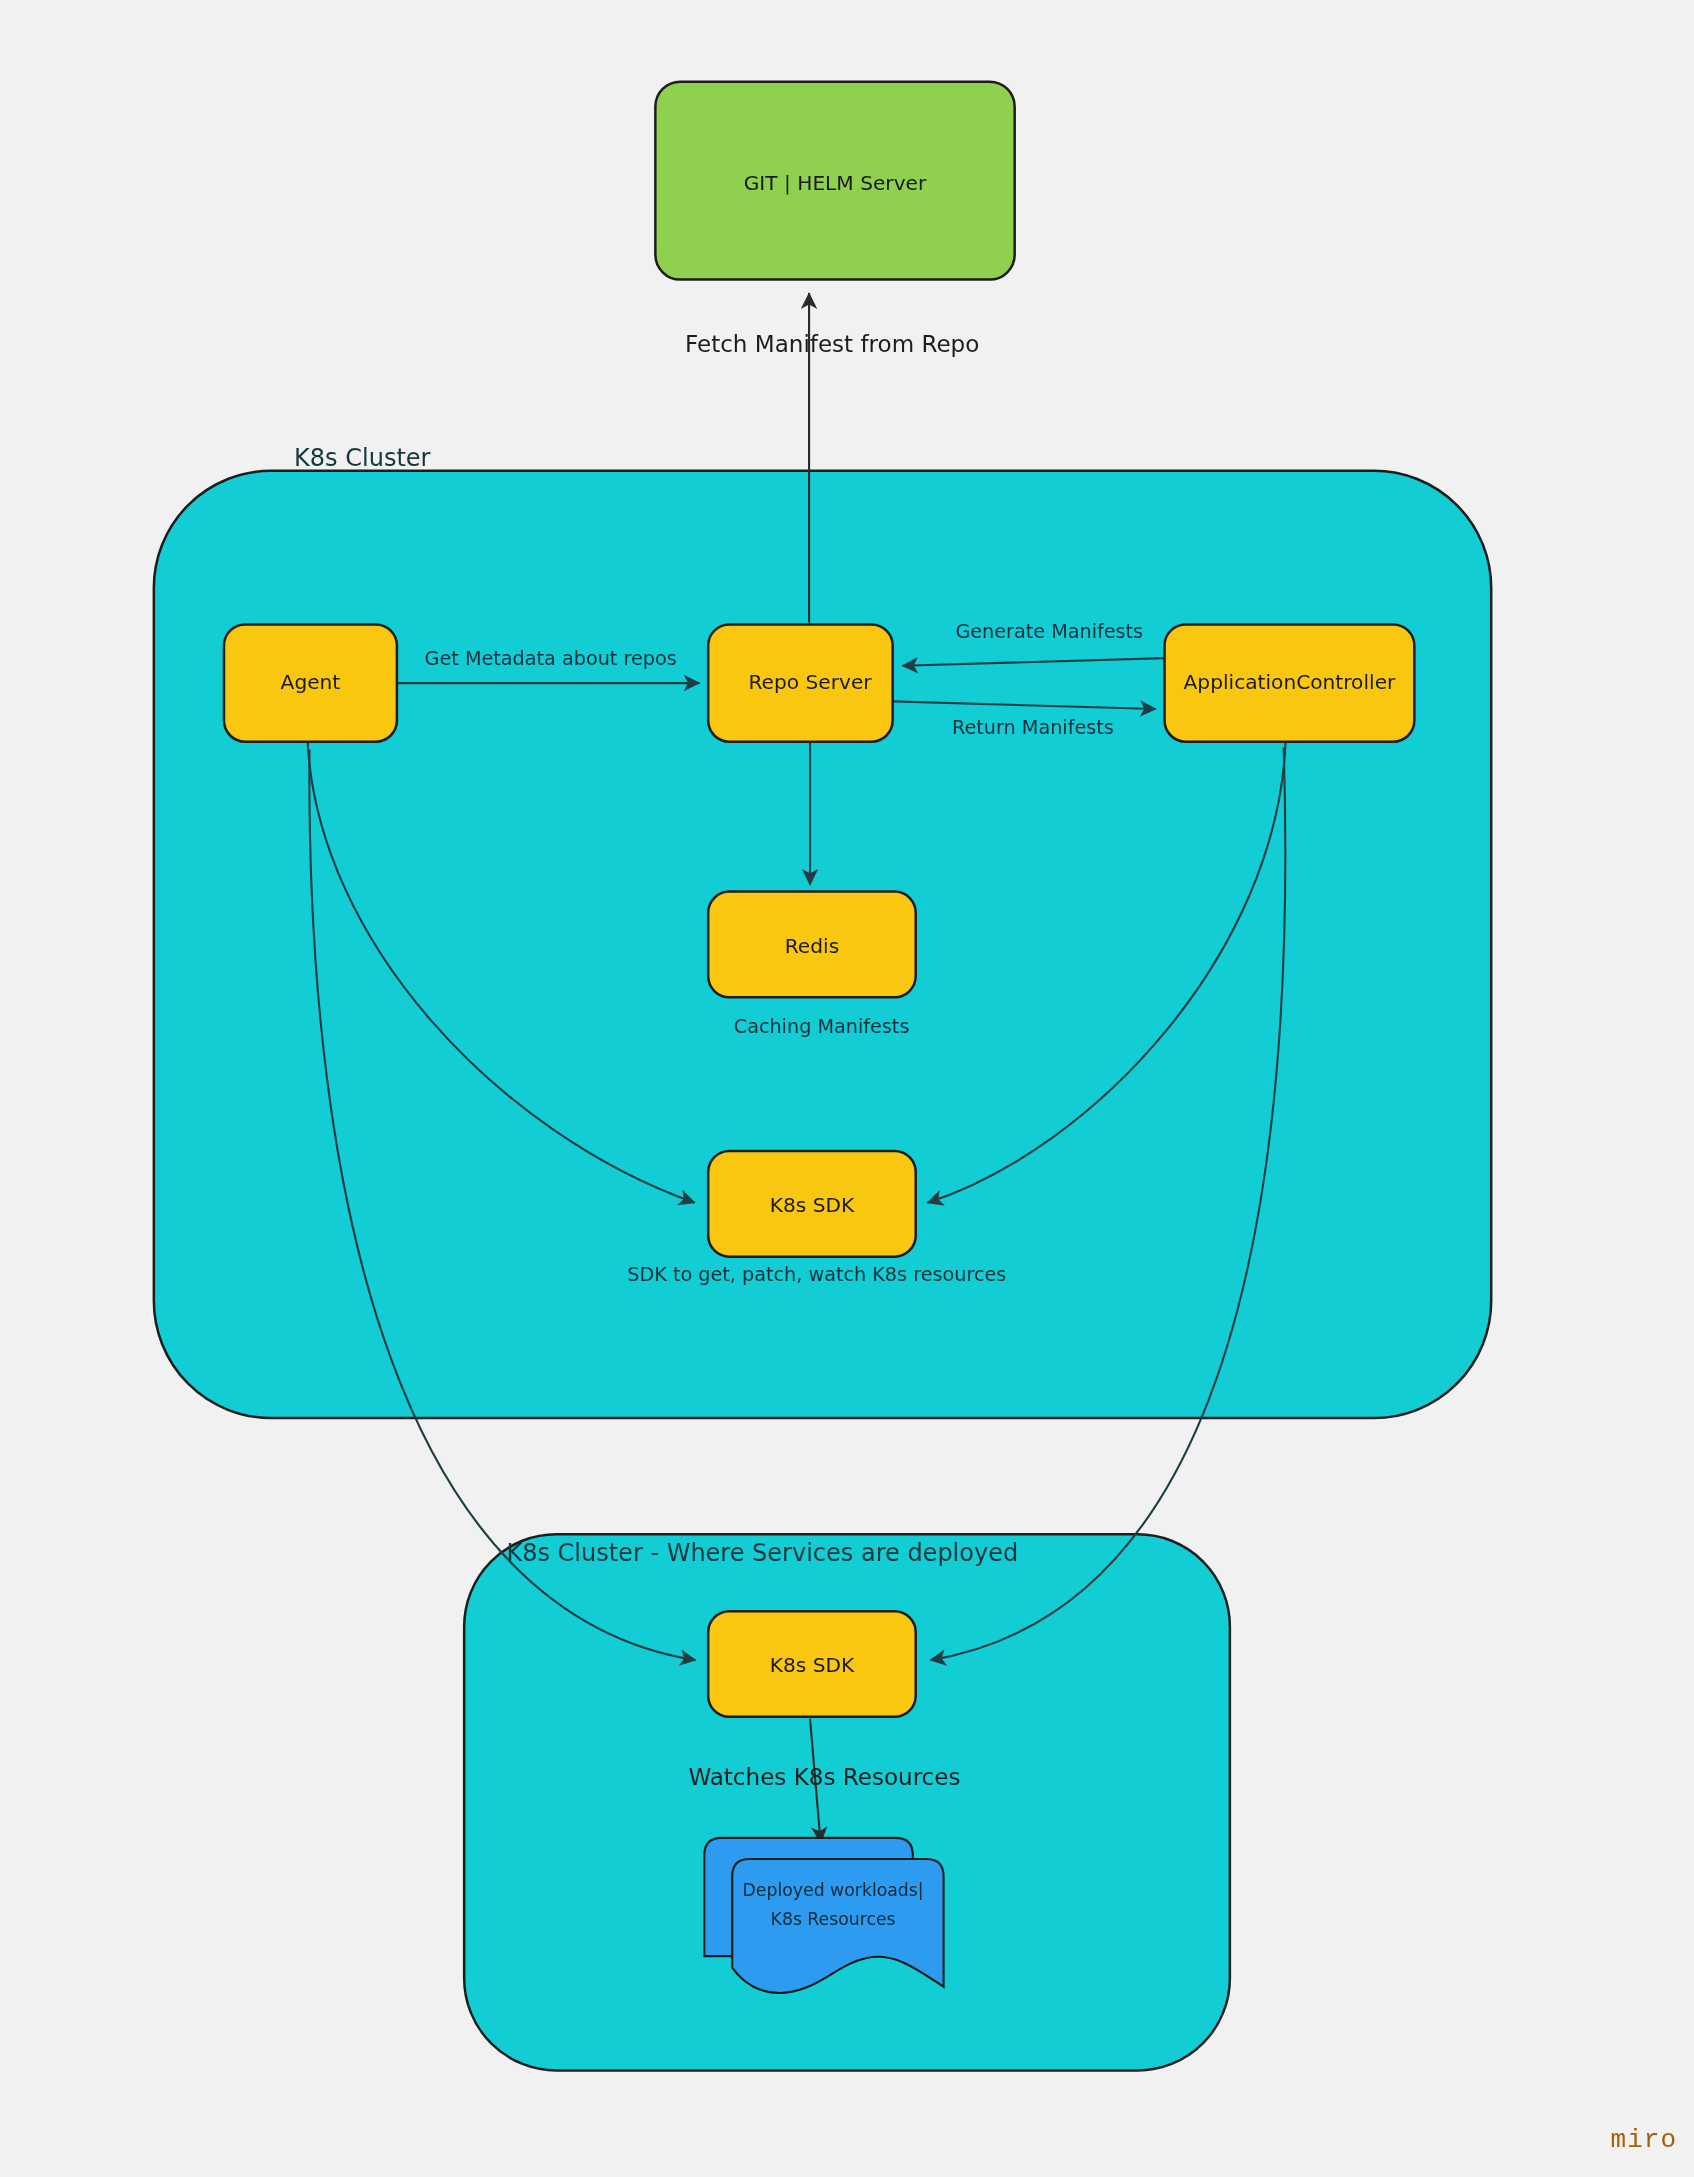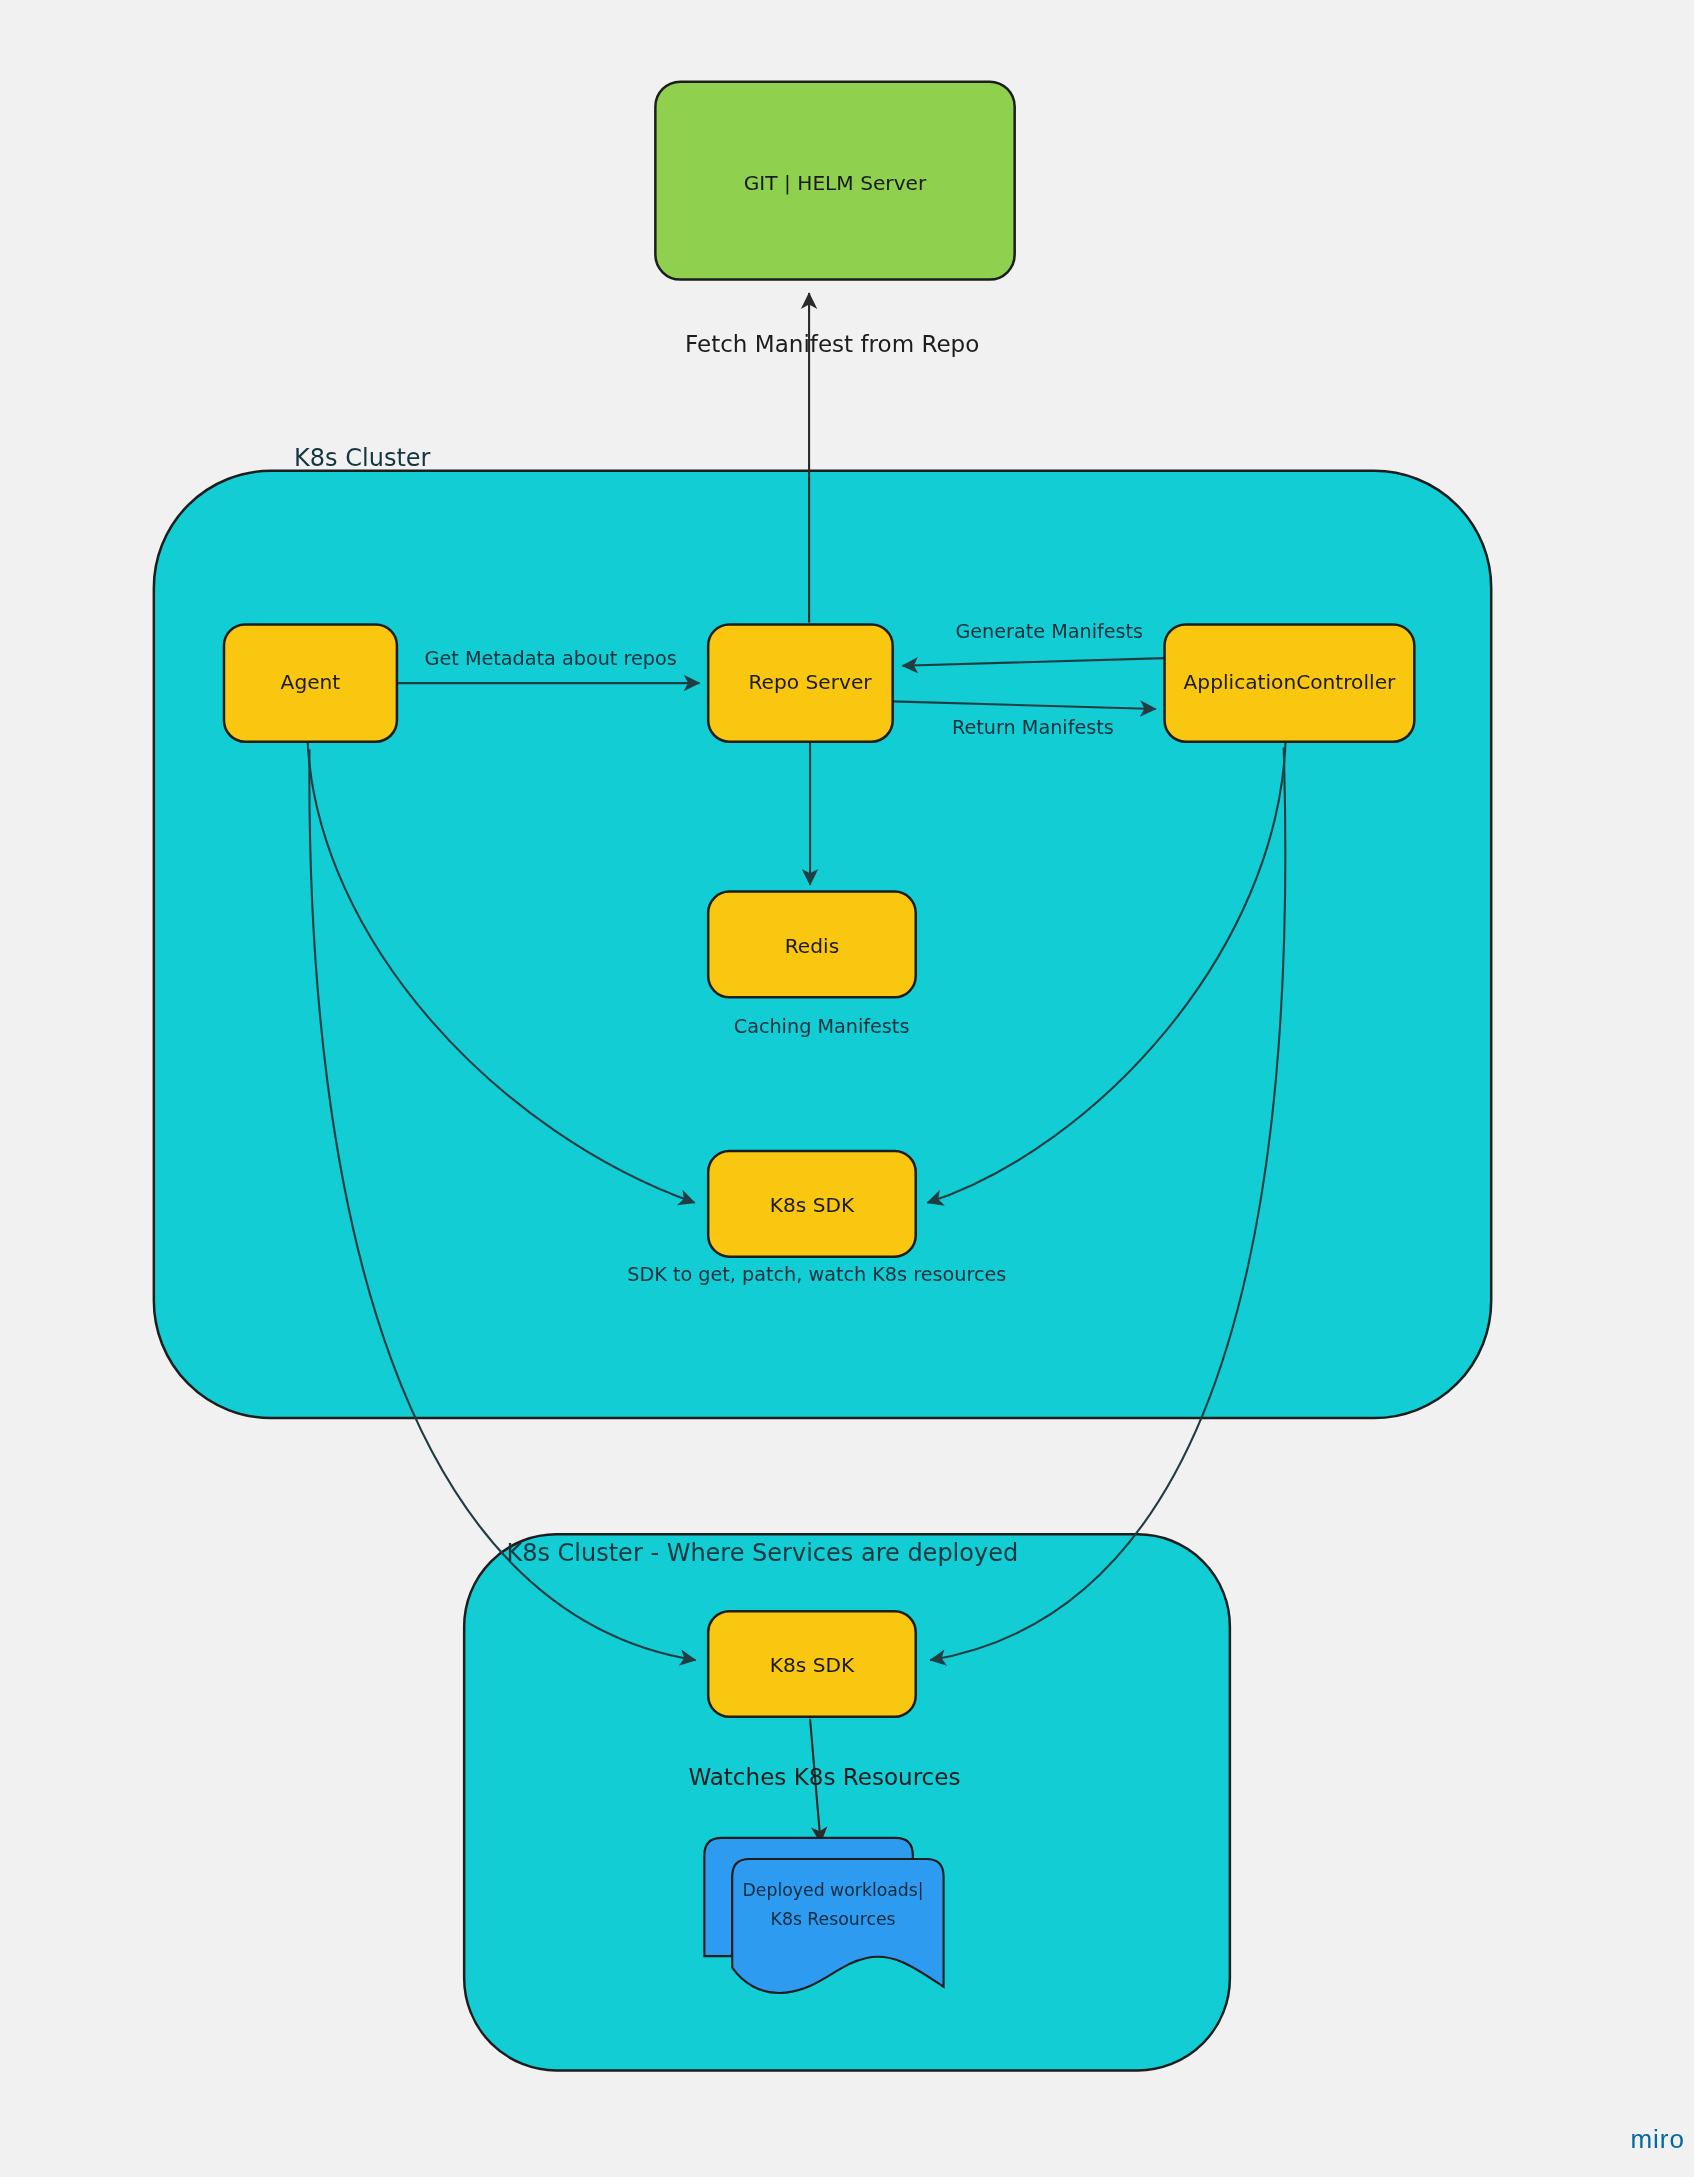--- a/index.html
+++ b/index.html
@@ -64,26 +64,26 @@
   }
   .shape-outline {
     stroke: #1d1d1d;
     stroke-width: 2.6;
   }
   .shape-outline.thin {
     stroke-width: 2.2;
   }
   .watermark {
     position: absolute;
-    right: 10px;
+    right: 18px;
     bottom: 23px;
-    font-family: Liberation Sans, sans-serif;
+    font-family: Liberation Mono, monospace;
     font-size: 26px;
     letter-spacing: 1px;
-    color: #0369a1;
+    color: #a16207;
     user-select: none;
   }
 </style>
 </head>
 <body>
 
 <div id="board">
   <svg id="diagram" viewBox="0 0 1764 2267" xmlns="http://www.w3.org/2000/svg">
 
     <defs>

